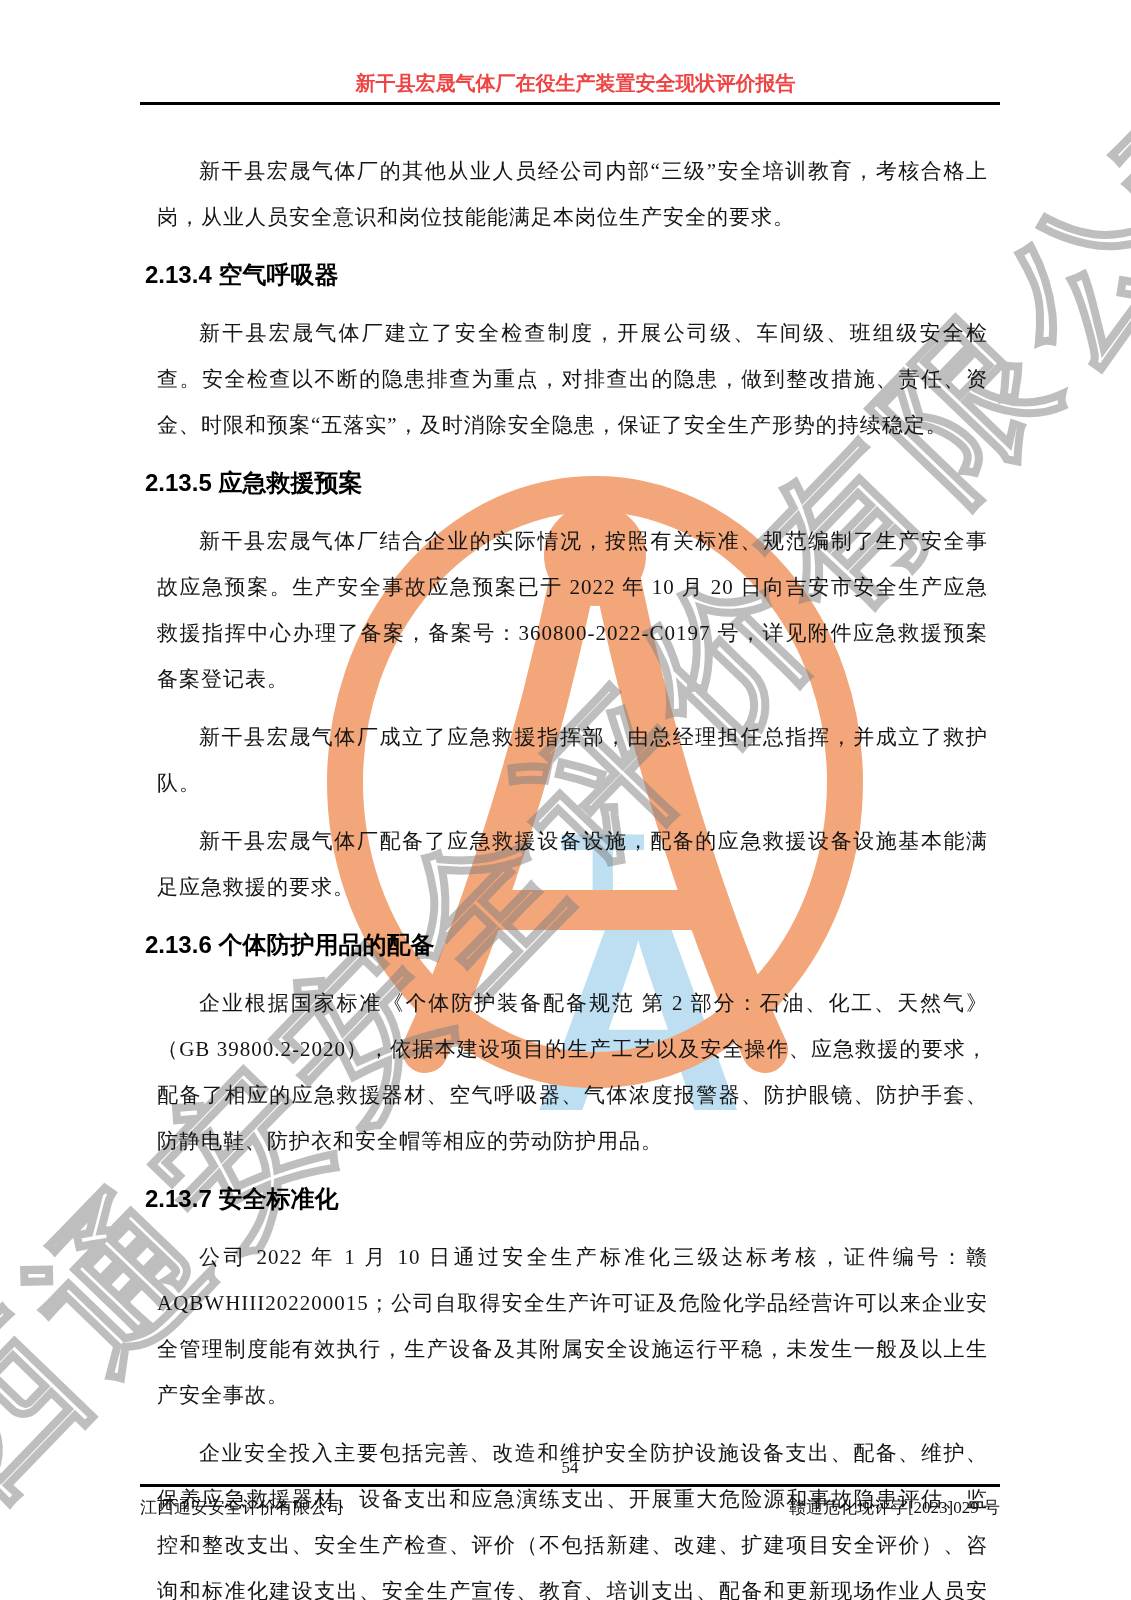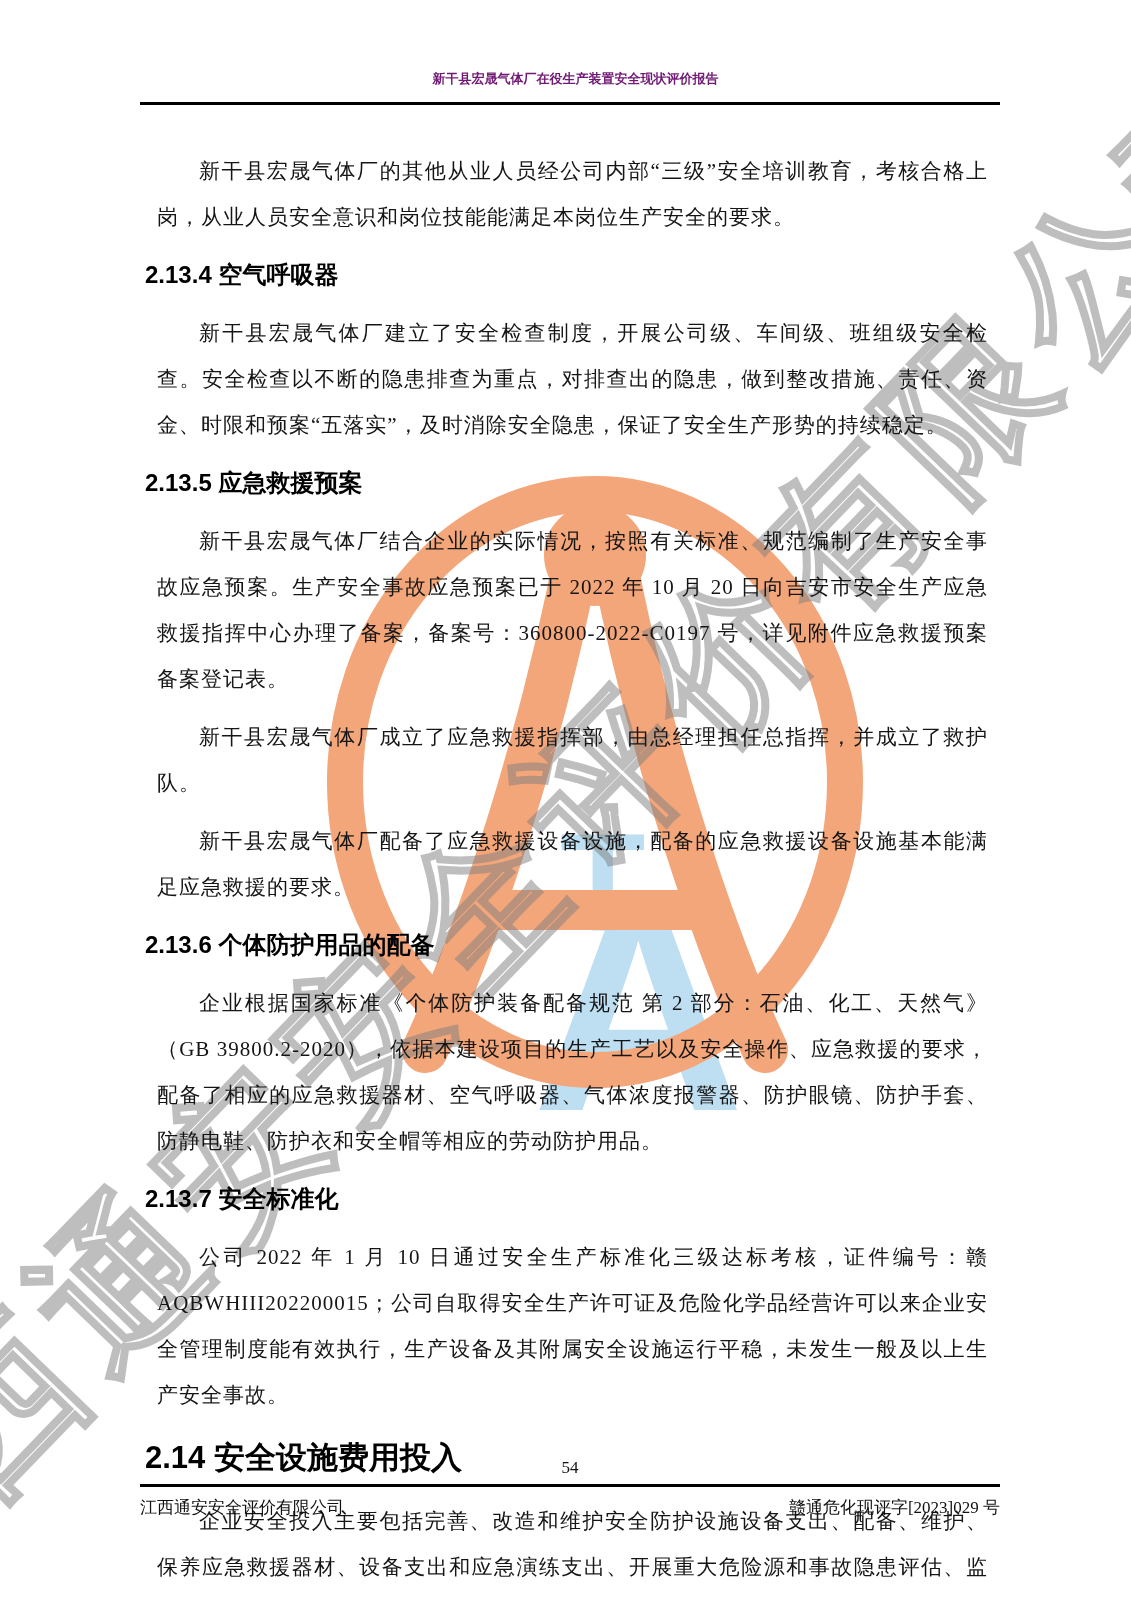--- a/index.html
+++ b/index.html
@@ -22,22 +22,22 @@
   }
   .wm-red{
     position:absolute;left:405px;top:1002px;
     font-family:"Liberation Serif","DejaVu Serif",serif;
     font-weight:bold;font-size:102px;letter-spacing:-6px;
     color:rgba(228,92,92,0.60);white-space:nowrap;
   }
   
   .header-title{
     position:absolute;top:70px;left:0;right:0;z-index:1;
-    text-align:center;font-size:13px;font-weight:bold;
-    font-family:"Liberation Serif","DejaVu Serif",serif;color:#701a75;padding-left:20px;
+    text-align:center;font-size:20px;font-weight:bold;
+    font-family:"Liberation Serif","DejaVu Serif",serif;color:#ef4444;padding-left:20px;
   }
   .header-rule{position:absolute;top:102px;left:140px;right:131px;height:3px;background:#000;z-index:1;}
   .content{
     position:absolute;top:136px;left:145px;width:855px;z-index:1;
   }
   .content p{
     margin:12px;font-size:21px;line-height:46px;letter-spacing:1px;
     text-align:justify;text-indent:2em;color:#151515;
   }
   .content .h3{
@@ -86,21 +86,20 @@
     <div class="h3">2.13.4 空气呼吸器</div>
     <p>新干县宏晟气体厂建立了安全检查制度，开展公司级、车间级、班组级安全检查。安全检查以不断的隐患排查为重点，对排查出的隐患，做到整改措施、责任、资金、时限和预案“五落实”，及时消除安全隐患，保证了安全生产形势的持续稳定。</p>
     <div class="h3">2.13.5 应急救援预案</div>
     <p>新干县宏晟气体厂结合企业的实际情况，按照有关标准、规范编制了生产安全事故应急预案。生产安全事故应急预案已于 2022 年 10 月 20 日向吉安市安全生产应急救援指挥中心办理了备案，备案号：360800-2022-C0197 号，详见附件应急救援预案备案登记表。</p>
     <p>新干县宏晟气体厂成立了应急救援指挥部，由总经理担任总指挥，并成立了救护队。</p>
     <p>新干县宏晟气体厂配备了应急救援设备设施，配备的应急救援设备设施基本能满足应急救援的要求。</p>
     <div class="h3">2.13.6 个体防护用品的配备</div>
     <p>企业根据国家标准《个体防护装备配备规范 第 2 部分：石油、化工、天然气》（GB 39800.2-2020），依据本建设项目的生产工艺以及安全操作、应急救援的要求，配备了相应的应急救援器材、空气呼吸器、气体浓度报警器、防护眼镜、防护手套、防静电鞋、防护衣和安全帽等相应的劳动防护用品。</p>
     <div class="h3">2.13.7 安全标准化</div>
     <p>公司 2022 年 1 月 10 日通过安全生产标准化三级达标考核，证件编号：赣 AQBWHIII202200015；公司自取得安全生产许可证及危险化学品经营许可以来企业安全管理制度能有效执行，生产设备及其附属安全设施运行平稳，未发生一般及以上生产安全事故。</p>
-    <div class="h2">2.14 安全设施费用投入</div>
     <p>企业安全投入主要包括完善、改造和维护安全防护设施设备支出、配备、维护、保养应急救援器材、设备支出和应急演练支出、开展重大危险源和事故隐患评估、监控和整改支出、安全生产检查、评价（不包括新建、改建、扩建项目安全评价）、咨询和标准化建设支出、安全生产宣传、教育、培训支出、配备和更新现场作业人员安全防护用</p>
   </div>
 
   <div class="footer">
     <div class="pageno">54</div>
     <div class="rule"></div>
     <div class="row">
       <span>江西通安安全评价有限公司</span>
       <span>赣通危化现评字[2023]029 号</span>
     </div>

